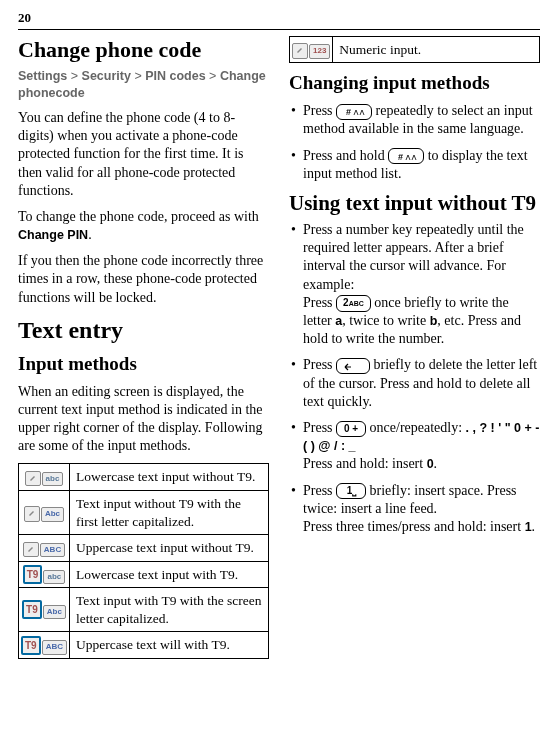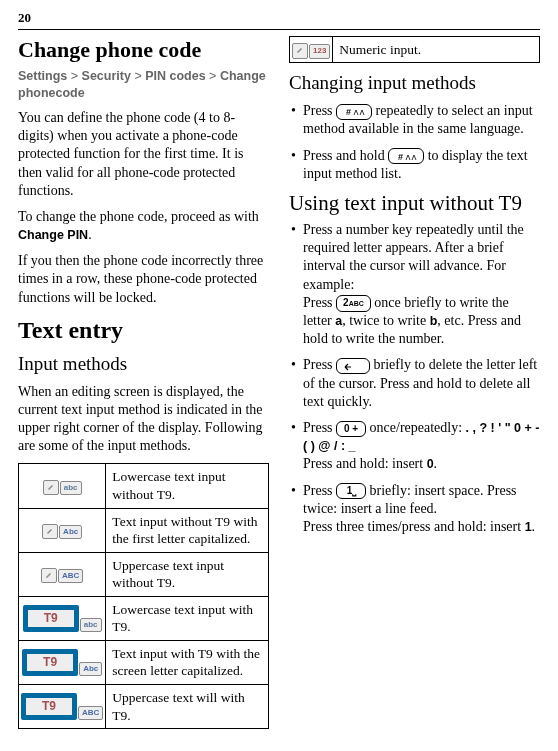--- a/index.html
+++ b/index.html
@@ -37,21 +37,21 @@
     margin-bottom: 4px;
   }
   h2.section {
     font-size: 24px;
     font-weight: bold;
     margin-top: 0;
     margin-bottom: 6px;
   }
   h2.sub {
     font-size: 19px;
-    font-weight: normal;
+    font-weight: bold;
     margin-top: 4px;
     margin-bottom: 6px;
   }
   .settings-path {
     font-family: Arial, sans-serif;
     font-size: 12.5px;
     font-weight: bold;
     color: #666;
     margin-bottom: 8px;
   }
@@ -93,26 +93,26 @@
     border: 1px solid #888;
     border-radius: 2px;
     font-family: Arial, sans-serif;
     font-size: 8px;
     font-weight: bold;
     padding: 1px 3px;
     background: #eee;
   }
   .ic-t9 {
     display: inline-block;
-    border: 5px solid #0369a1;
+    border: 2px solid #0369a1;
     border-radius: 2px;
     font-family: Arial, sans-serif;
-    font-size: 12px;
-    font-weight: bold;
-    padding: 1px 16px;
+    font-size: 10px;
+    font-weight: bold;
+    padding: 1px 2px;
     background: #eee;
     color: #a05050;
   }
   .ic-lower { color: #5a7a9a; }
   .ic-cap { color: #4a6aaa; }
   .ic-upper { color: #4a6aaa; }
   .ic-num { color: #a05050; }
   ul.bullets {
     list-style: none;
     padding: 0;

